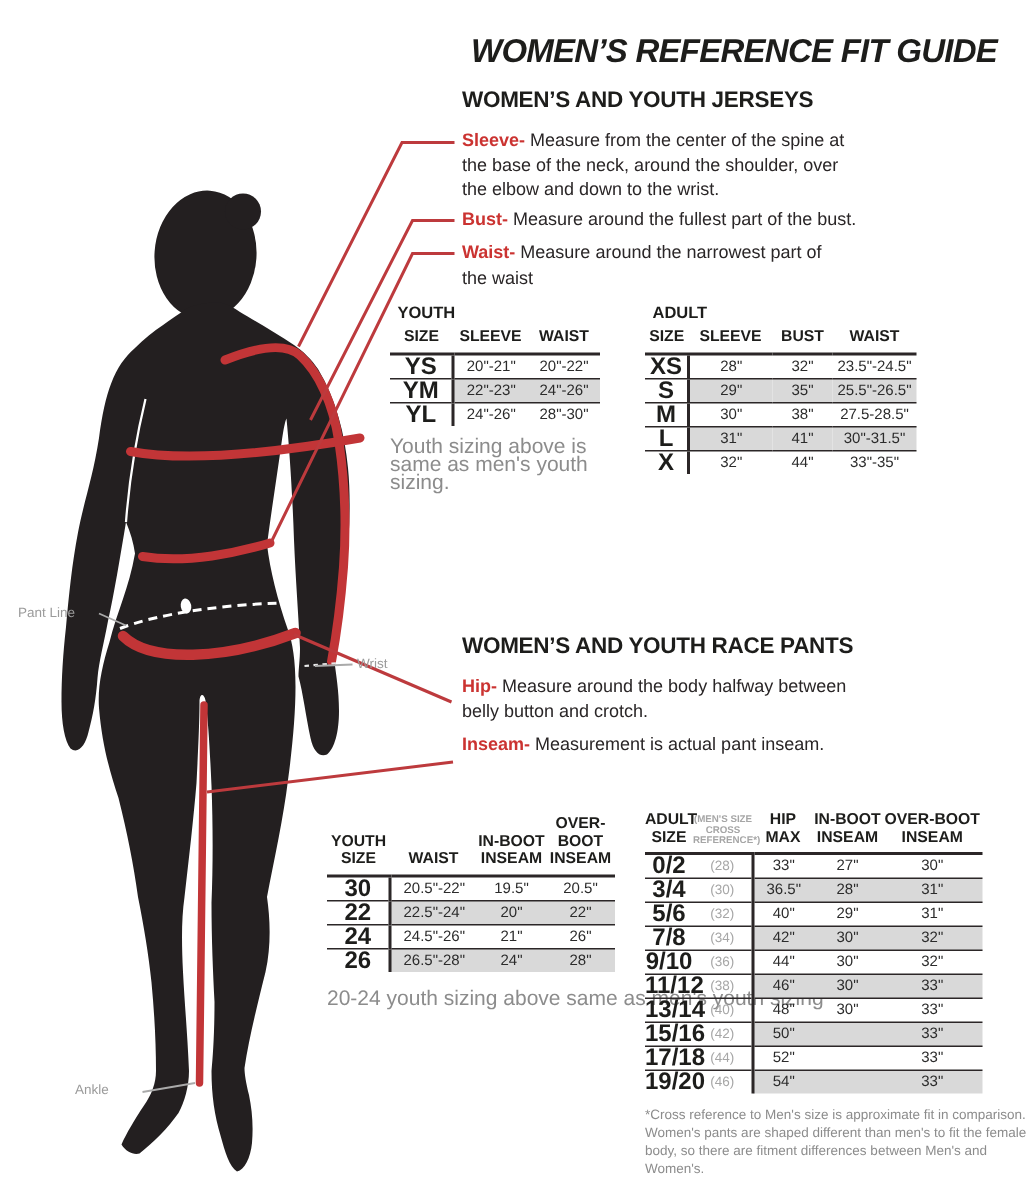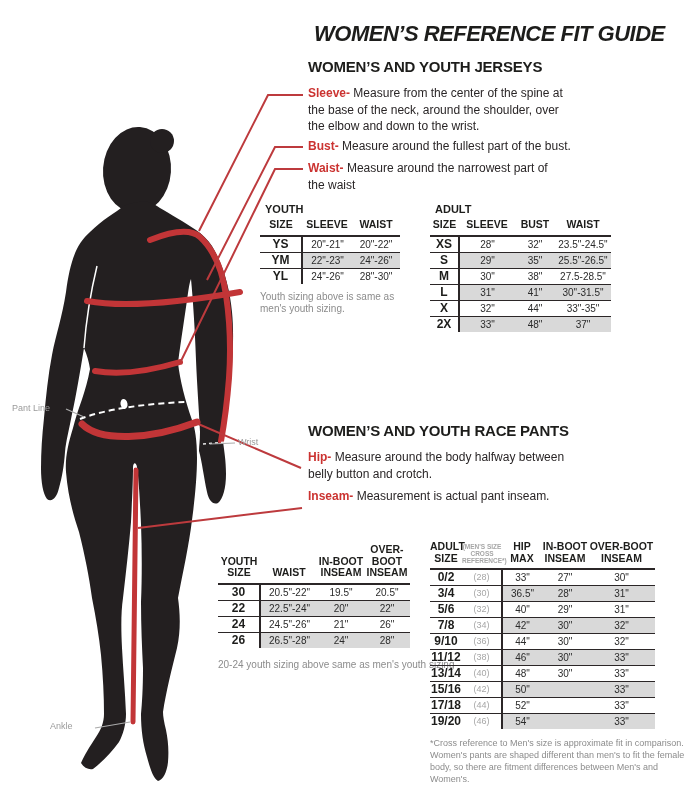--- a/index.html
+++ b/index.html
@@ -25,31 +25,31 @@
   .fit-table { border-collapse:collapse; table-layout:fixed; }
   .fit-table th {
     font-weight:bold; font-size:10.5px; line-height:11.5px; vertical-align:bottom;
     text-align:center; padding:0 0 4px 0; color:#1d1d1b;
   }
   .fit-table thead th { border-bottom:2px solid #2b2627; }
   .fit-table td {
     text-align:center; font-size:10px; height:15px; line-height:15px; padding:0; color:#2b2b2b;
   }
   .fit-table tbody tr:not(:first-child) td { border-top:1px solid #2b2627; }
-  .fit-table td:first-child { font-weight:bold; font-size:12px; color:#1d1d1b; }
+  .fit-table td:first-child { font-weight:bold; font-size:16px; color:#1d1d1b; }
 
   .vline1 tbody td:first-child { border-right:2px solid #2b2627; }
   .shade1 tbody tr:nth-child(even) td:not(:first-child) { background:#d9d9d9; }
 
   .tbl-adult-pants tbody td:nth-child(2) { border-right:2px solid #2b2627; }
   .tbl-adult-pants tbody tr:nth-child(even) td:nth-child(n+3) { background:#d9d9d9; }
   .tbl-adult-pants td:nth-child(2) { font-weight:normal; font-size:9px; color:#a6a6a6; }
   .tbl-adult-pants th:nth-child(2) div { font-size:6.5px; line-height:7px; color:#a6a6a6; }
 
-  .note-gray { font-size:10px; line-height:12px; color:#8c8c8c; }
+  .note-gray { font-size:14px; line-height:12px; color:#8c8c8c; }
   .fig-label { font-size:9px; color:#9b9b9b; white-space:nowrap; }
 </style>
 </head>
 <body>
 
 <div class="page">
 
   <svg class="figure" viewBox="0 0 684 800">
 
     <g fill="#231f20">
@@ -249,26 +249,20 @@
             <td>31"</td>
             <td>41"</td>
             <td>30"-31.5"</td>
           </tr>
           <tr>
             <td>X</td>
             <td>32"</td>
             <td>44"</td>
             <td>33"-35"</td>
           </tr>
-          <tr>
-            <td>2X</td>
-            <td>33"</td>
-            <td>48"</td>
-            <td>37"</td>
-          </tr>
         </tbody>
     </table>
   </div>
 
   <h2 class="abs section-heading" style="left:308px; top:422px;">WOMEN’S AND YOUTH RACE PANTS</h2>
 
   <p class="abs measure-block" style="left:308px; top:488px; width:360px;">
     <span class="measure-term">Inseam-</span><span> Measurement is actual pant inseam.</span>
   </p>
   <p class="abs measure-block" style="left:308px; top:449px; width:280px;">

